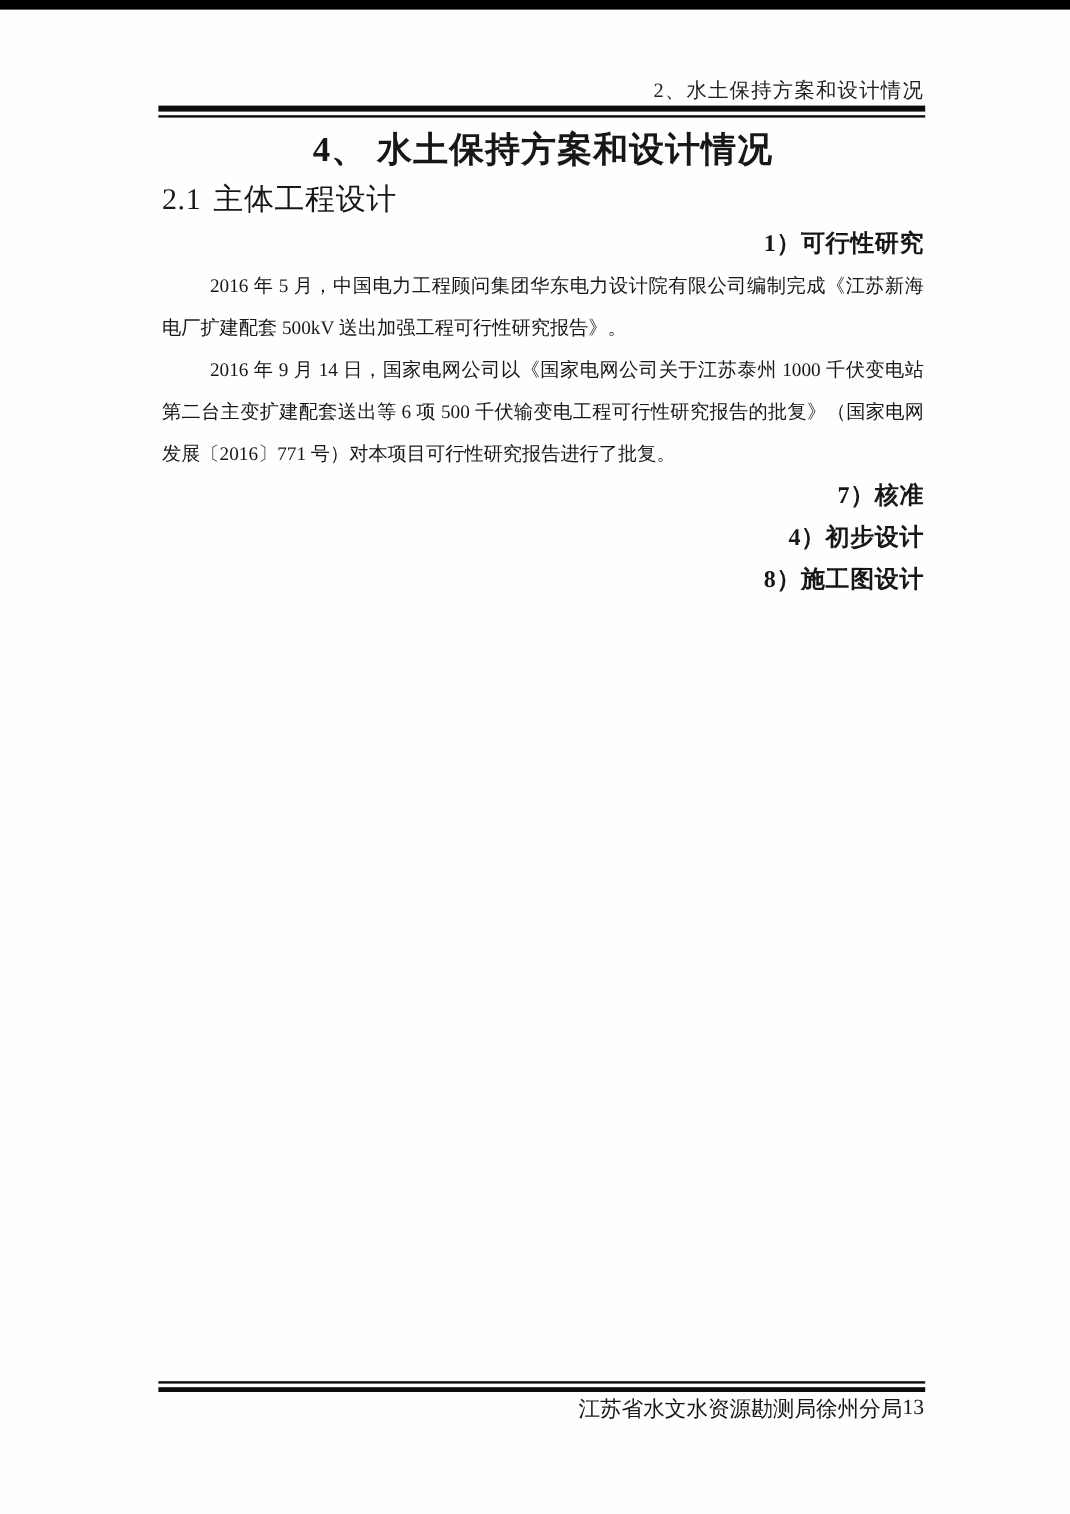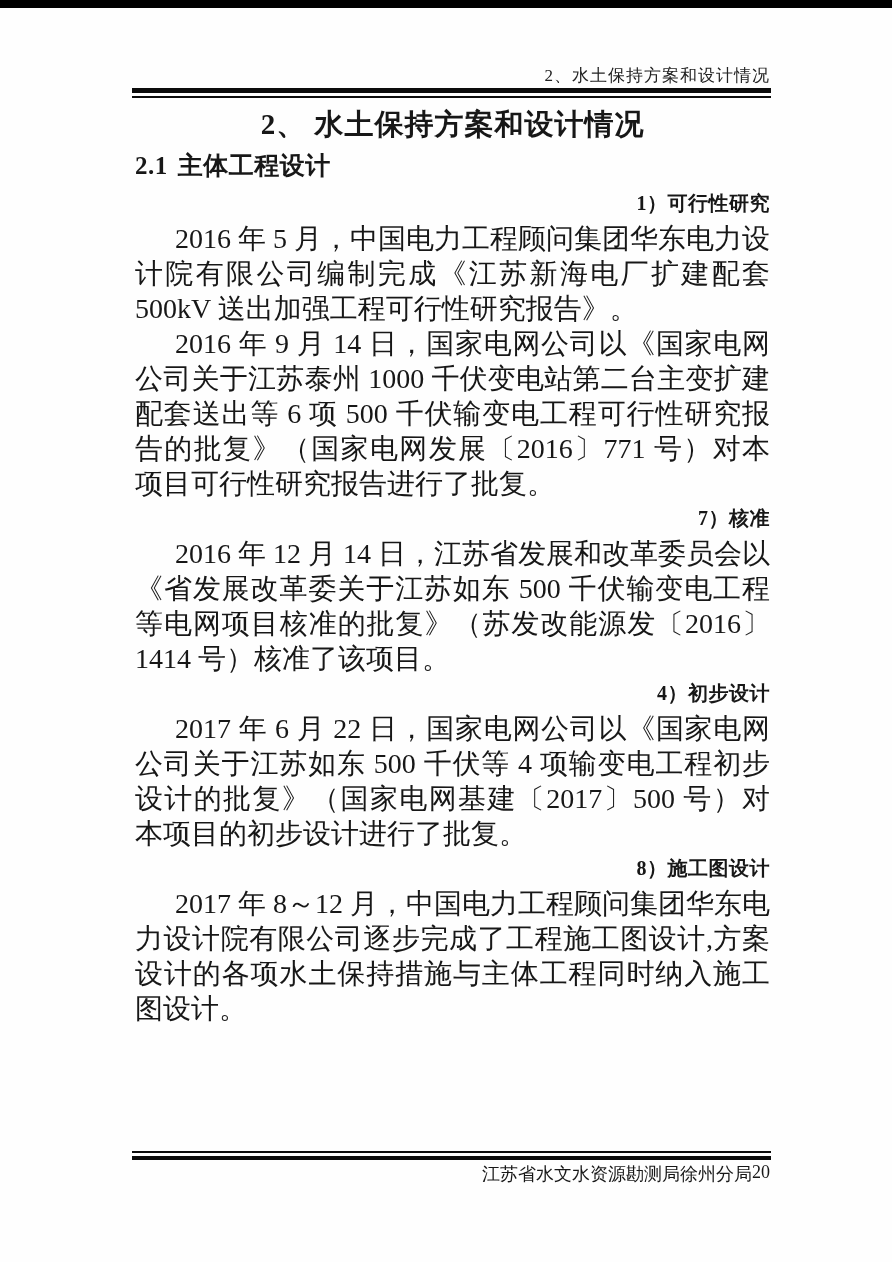--- a/index.html
+++ b/index.html
@@ -33,37 +33,37 @@
     position: absolute;
   }
   .chapter-title {
     top: 105px; margin: 0;
     text-align: center;
     font-size: 29px; font-weight: 700;
     letter-spacing: 1px;
   }
   .section-heading {
     top: 149px; margin: 0;
-    font-size: 25px; font-weight: 700;
+    font-size: 25px; font-weight: 400;
     letter-spacing: 0.5px;
   }
   .section-heading .num { padding-right: 10px; }
   .content {
     top: 186px;
   }
   .content h3 {
     margin: 0; padding-left: 37px;
     font-size: 20px; font-weight: 700;
     line-height: 35px;
     letter-spacing: 0.5px;
     text-align: right;
   }
   .content p {
     margin: 0;
-    font-size: 28px; line-height: 35px;
+    font-size: 16px; line-height: 35px;
     text-indent: 40px;
     text-align: justify;
     text-align-last: left;
   }
   .footer-rule {
     top: 1151px; left: 132px; width: 639px;
     height: 3px;
     border-top: 2px solid #0c0c0c;
     border-bottom: 4px solid #0c0c0c;
     position: absolute;
@@ -76,34 +76,31 @@
 </style>
 </head>
 <body>
 
 <div class="scan-bar"></div>
 
 <div class="col running-header">2、水土保持方案和设计情况</div>
 
 <div class="header-rule"></div>
 
-<h1 class="col chapter-title">2、 水土保持方案和设计情况</h1>
+<h1 class="col chapter-title">4、 水土保持方案和设计情况</h1>
 
 <h2 class="col section-heading"><span class="num">2.1</span><span>主体工程设计</span></h2>
 
 <div class="col content">
   <h3>1）可行性研究</h3>
   <p>2016 年 5 月，中国电力工程顾问集团华东电力设计院有限公司编制完成《江苏新海电厂扩建配套 500kV 送出加强工程可行性研究报告》。</p>
   <p>2016 年 9 月 14 日，国家电网公司以《国家电网公司关于江苏泰州 1000 千伏变电站第二台主变扩建配套送出等 6 项 500 千伏输变电工程可行性研究报告的批复》（国家电网发展〔2016〕771 号）对本项目可行性研究报告进行了批复。</p>
   <h3>7）核准</h3>
-  <p>2016 年 12 月 14 日，江苏省发展和改革委员会以《省发展改革委关于江苏如东 500 千伏输变电工程等电网项目核准的批复》（苏发改能源发〔2016〕1414 号）核准了该项目。</p>
   <h3>4）初步设计</h3>
-  <p>2017 年 6 月 22 日，国家电网公司以《国家电网公司关于江苏如东 500 千伏等 4 项输变电工程初步设计的批复》（国家电网基建〔2017〕500 号）对本项目的初步设计进行了批复。</p>
   <h3>8）施工图设计</h3>
-  <p>2017 年 8～12 月，中国电力工程顾问集团华东电力设计院有限公司逐步完成了工程施工图设计,方案设计的各项水土保持措施与主体工程同时纳入施工图设计。</p>
 </div>
 
 <div class="footer-rule"></div>
 
 <div class="col footer">
   <span>江苏省水文水资源勘测局徐州分局</span>
-  <span>20</span>
+  <span>13</span>
 </div>
 
 </body></html>

